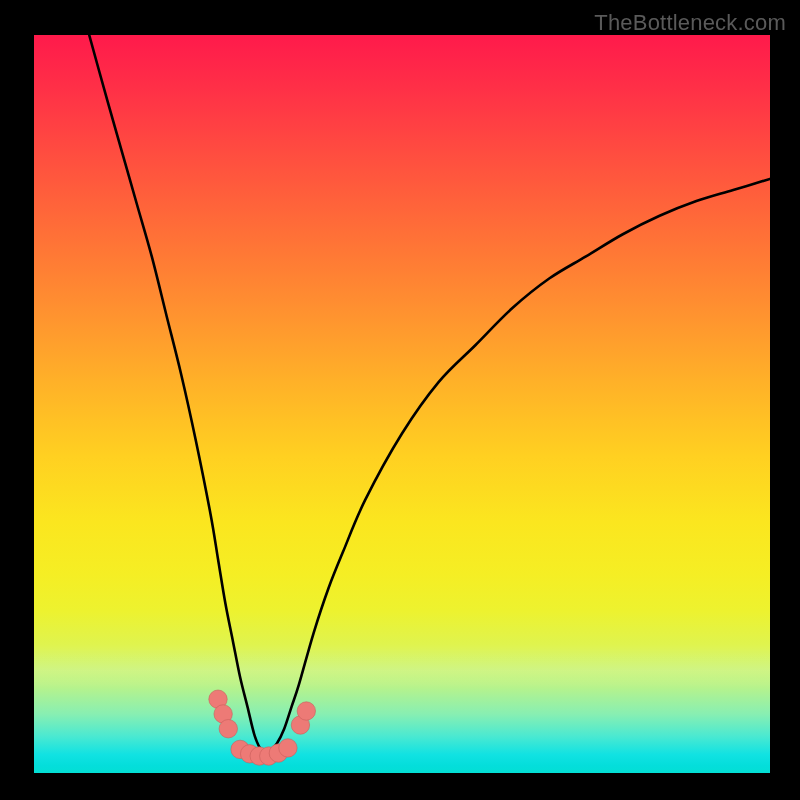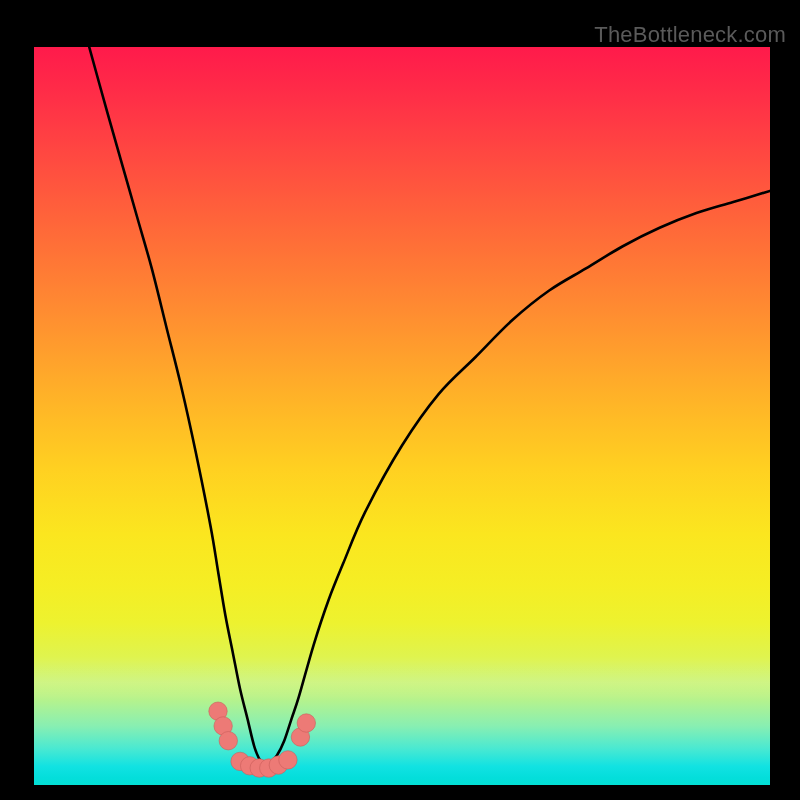--- a/index.html
+++ b/index.html
@@ -7,21 +7,21 @@
     padding: 0;
     width: 800px;
     height: 800px;
     background: #000;
     overflow: hidden;
     font-family: Arial, Helvetica, sans-serif;
   }
   .frame {
     position: absolute;
     left: 0;
-    top: 16px;
+    top: 4px;
     width: 800px;
     height: 668px;
     background: #000;
     border-radius: 13px;
   }
   .plot {
     position: absolute;
     left: 34px;
     top: 31px;
     width: 736px;

